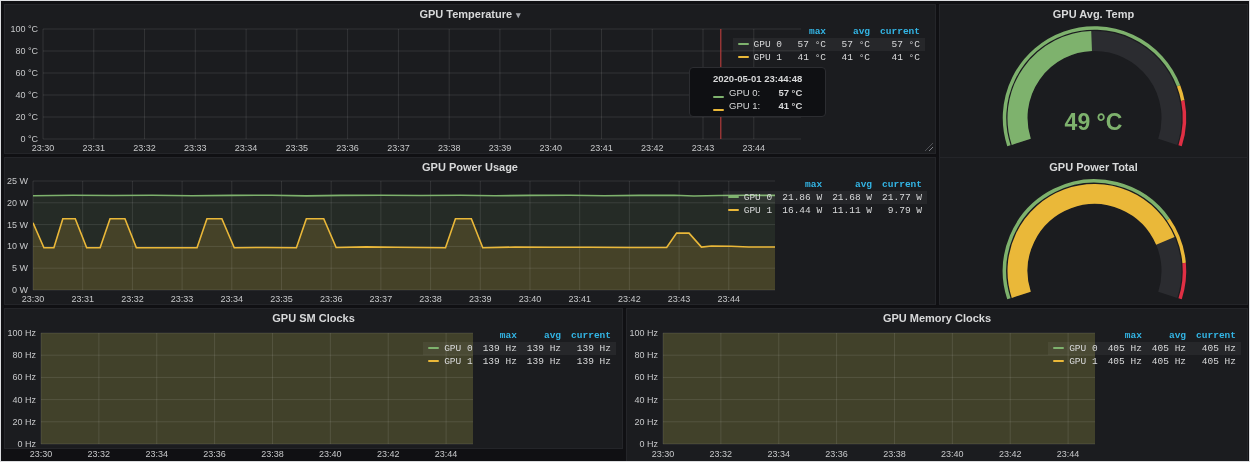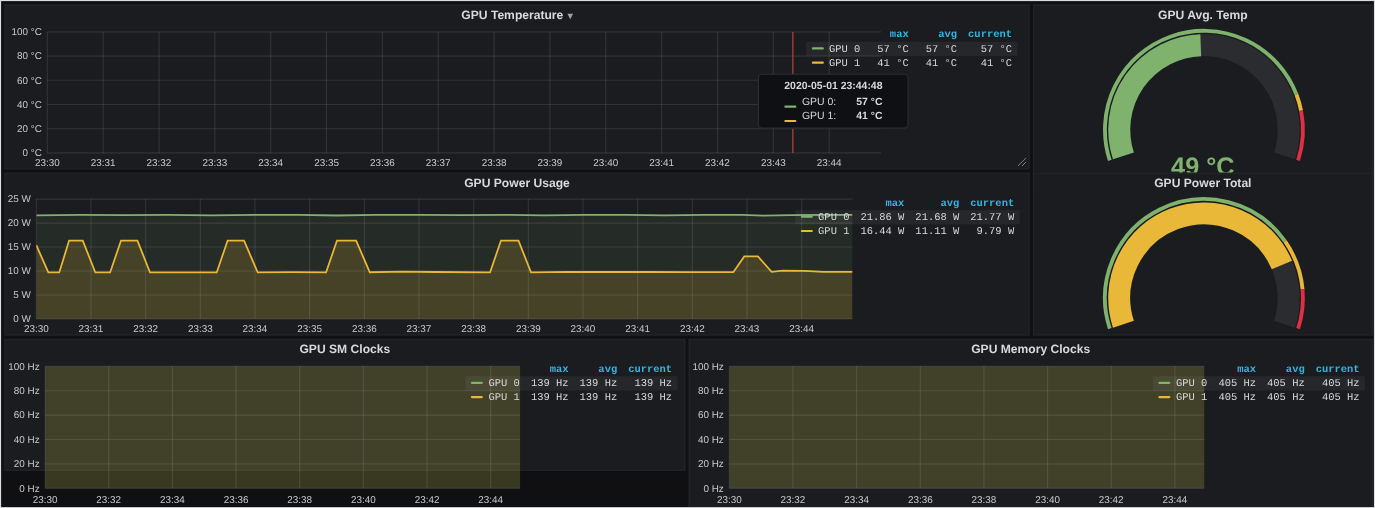--- a/index.html
+++ b/index.html
@@ -23,21 +23,21 @@
           vertical-align:middle; border-radius:1px; }
   .tooltip { position:absolute; left:684px; top:62px; background:#0f1013;
              border:1px solid #2c2d31; border-radius:4px; padding:5px 23px;
              font-size:9.5px; color:#d8d9da; z-index:6; }
   .tt-time { font-weight:700; margin-bottom:3px; white-space:nowrap; }
   .tt-row { display:flex; align-items:flex-end; margin-top:2px; white-space:nowrap; }
   .tt-name { margin-right:10px; }
   .tt-val { font-weight:700; margin-left:auto; }
   .gauge-wrap { position:absolute; left:0; top:16px; width:100%; text-align:center; }
   .gauge-value { position:absolute; left:0; right:0; text-align:center; font-weight:700; }
-  .gv-big { top:104px; font-size:23px;margin-top:29px; }
+  .gv-big { top:104px; font-size:23px; }
   .gv-small { top:107px; font-size:12px; }
   .resize-handle { position:absolute; right:2px; bottom:2px; width:8px; height:8px;
      background:repeating-linear-gradient(135deg, transparent 0 2px, #808288 2px 3px);
      clip-path:polygon(100% 0, 100% 100%, 0 100%); cursor:nwse-resize; }
 </style>
 </head>
 <body>
 
 <div class="screen">
 
@@ -226,21 +226,21 @@
     <div class="panel-title"><span>GPU Power Total</span></div>
     <div class="gauge-wrap"><svg width="309" height="134" viewBox="0 0 309 134">
           <path d="M 81.26864824527318 120.79430856687095 A 77 77 0 1 1 227.73135175472683 120.79430856687094" fill="none" stroke="#2b2c30" stroke-width="20"></path>
           <path d="M 81.26864824527318 120.79430856687095 A 77 77 0 0 1 225.35785224717205 66.86422765353547" fill="none" stroke="#eab839" stroke-width="20"></path>
           <path d="M 68.90491353343619 124.81152949374527 A 90 90 0 0 1 228.29568983929073 45.48110869648685" fill="none" stroke="#7eb26d" stroke-width="3.5"></path>
           <path d="M 228.29568983929073 45.48110869648685 A 90 90 0 0 1 244.14201830285538 88.98073852586519" fill="none" stroke="#eab839" stroke-width="3.5"></path>
           <path d="M 244.14201830285538 88.98073852586519 A 90 90 0 0 1 240.09508646656383 124.81152949374524" fill="none" stroke="#e02f44" stroke-width="3.5"></path>
         </svg></div>
   </div>
 
-  <div class="panel" style="left:3px;top:307px;width:619px;height:120px;">
+  <div class="panel" style="left:3px;top:307px;width:619px;height:141px;">
     <div class="panel-title"><span>GPU SM Clocks</span></div>
     <div class="chart"><svg width="470" height="134" viewBox="0 0 470 134">
           <clipPath id="clip-gpu-sm-clocks">
             <rect x="34" y="6" width="432" height="111"></rect>
           </clipPath>
           <path d="M 34 -37.28999999999999 L 34 -37.28999999999999 L 466 -37.28999999999999 L 466 117 L 34 117 Z" fill="#7eb26d" fill-opacity="0.12" clip-path="url(#clip-gpu-sm-clocks)"></path>
           <path d="M 34 -37.28999999999999 L 34 -37.28999999999999 L 466 -37.28999999999999 L 466 117 L 34 117 Z" fill="#eab839" fill-opacity="0.14" clip-path="url(#clip-gpu-sm-clocks)"></path>
           <line x1="34" y1="117" x2="466" y2="117" stroke="rgba(255,255,255,0.10)" stroke-width="1"></line>
           <text x="29" y="120" text-anchor="end" font-size="9" fill="#c7c8ca">0 Hz</text>
           <line x1="34" y1="94.80000000000001" x2="466" y2="94.80000000000001" stroke="rgba(255,255,255,0.10)" stroke-width="1"></line>

